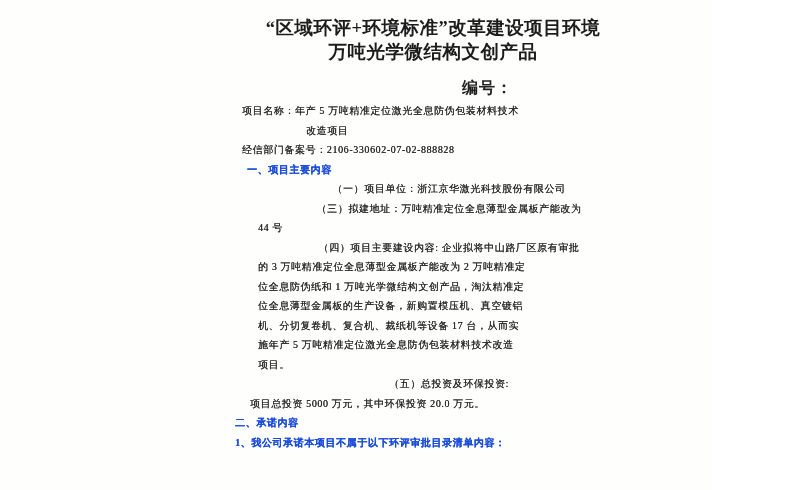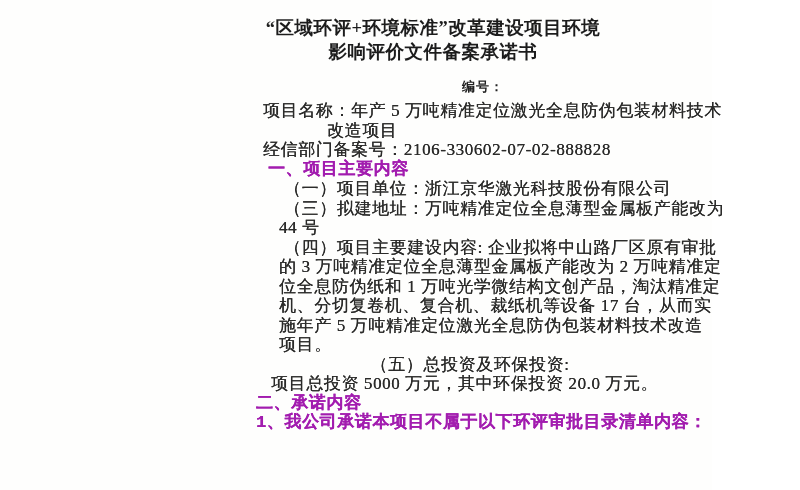--- a/index.html
+++ b/index.html
@@ -21,67 +21,68 @@
     text-align:center;
     font-weight:bold;
     font-size:18.5px;
     line-height:24px;
     letter-spacing:0.5px;
     color:#1c1c1c;
   }
   .serial{
     position:absolute;
     left:462px;top:78px;
-    font-size:13px;
+    font-size:16px;
     font-weight:bold;
     letter-spacing:1px;
     color:#222222;
   }
   .docbody{
     position:absolute;
-    left:256px;top:101px;width:400px;
-    font-size:17px;
+    left:235px;top:101px;width:400px;
+    font-size:10px;
     line-height:19.5px;
     letter-spacing:0.6px;
     color:#2b2b2a;
     text-shadow:0.2px 0 0 currentColor;
   }
   .ln{white-space:nowrap;}
-  .b{font-weight:bold;color:#a21caf;font-family:Liberation Mono, monospace;}
+  .b{font-weight:bold;color:#1d4ed8;}
   .p0{padding-left:0;}
   .p7{padding-left:7px;}
   .p12{padding-left:12px;}
   .p15{padding-left:15px;}
   .p23{padding-left:23px;}
   .p28{padding-left:28px;text-align:center;}
   .p71{padding-left:71px;}
 </style>
 </head>
 <body>
 
 <div class="page">
 
   <div class="title">
     <div>“区域环评+环境标准”改革建设项目环境</div>
-    <div>影响评价文件备案承诺书</div>
+    <div>万吨光学微结构文创产品</div>
   </div>
 
   <div class="serial">编号：</div>
 
   <div class="docbody">
     <div class="ln p7">项目名称：年产 5 万吨精准定位激光全息防伪包装材料技术</div>
     <div class="ln p71">改造项目</div>
     <div class="ln p7">经信部门备案号：2106-330602-07-02-888828</div>
     <div class="ln p12 b">一、项目主要内容</div>
     <div class="ln p28">（一）项目单位：浙江京华激光科技股份有限公司</div>
     <div class="ln p28">（三）拟建地址：万吨精准定位全息薄型金属板产能改为</div>
     <div class="ln p23">44 号</div>
     <div class="ln p28">（四）项目主要建设内容: 企业拟将中山路厂区原有审批</div>
     <div class="ln p23">的 3 万吨精准定位全息薄型金属板产能改为 2 万吨精准定</div>
     <div class="ln p23">位全息防伪纸和 1 万吨光学微结构文创产品，淘汰精准定</div>
+    <div class="ln p23">位全息薄型金属板的生产设备，新购置模压机、真空镀铝</div>
     <div class="ln p23">机、分切复卷机、复合机、裁纸机等设备 17 台，从而实</div>
     <div class="ln p23">施年产 5 万吨精准定位激光全息防伪包装材料技术改造</div>
     <div class="ln p23">项目。</div>
     <div class="ln p28">（五）总投资及环保投资:</div>
     <div class="ln p15">项目总投资 5000 万元，其中环保投资 20.0 万元。</div>
     <div class="ln p0 b">二、承诺内容</div>
     <div class="ln p0 b">1、我公司承诺本项目不属于以下环评审批目录清单内容：</div>
   </div>
 
 </div>

